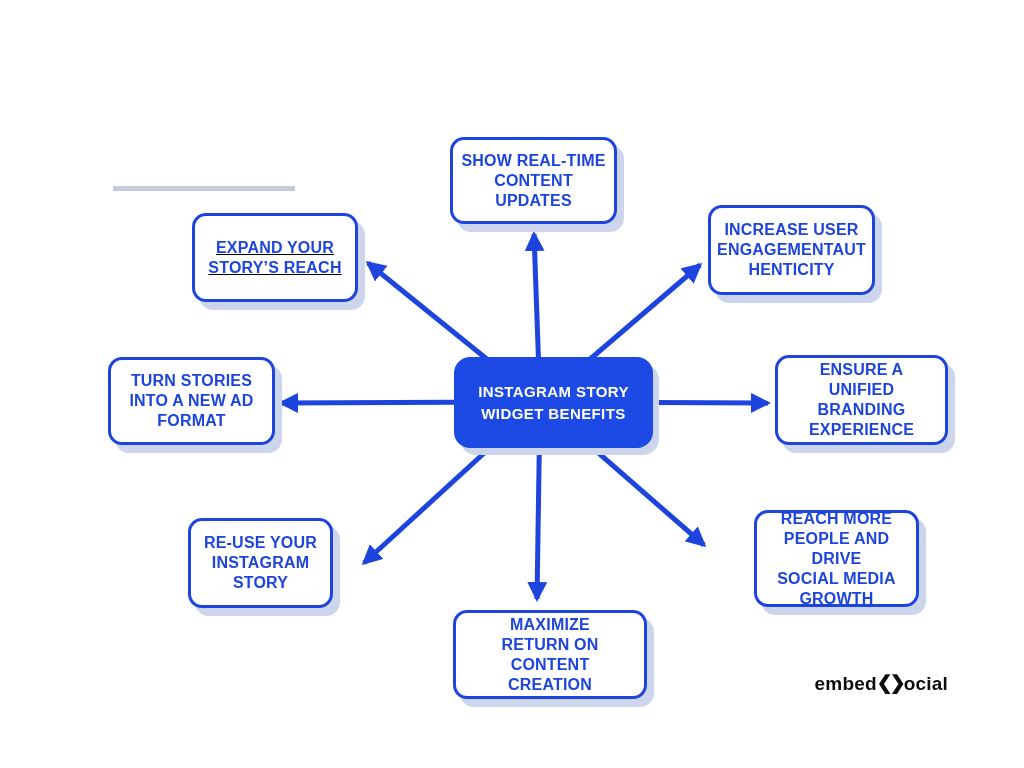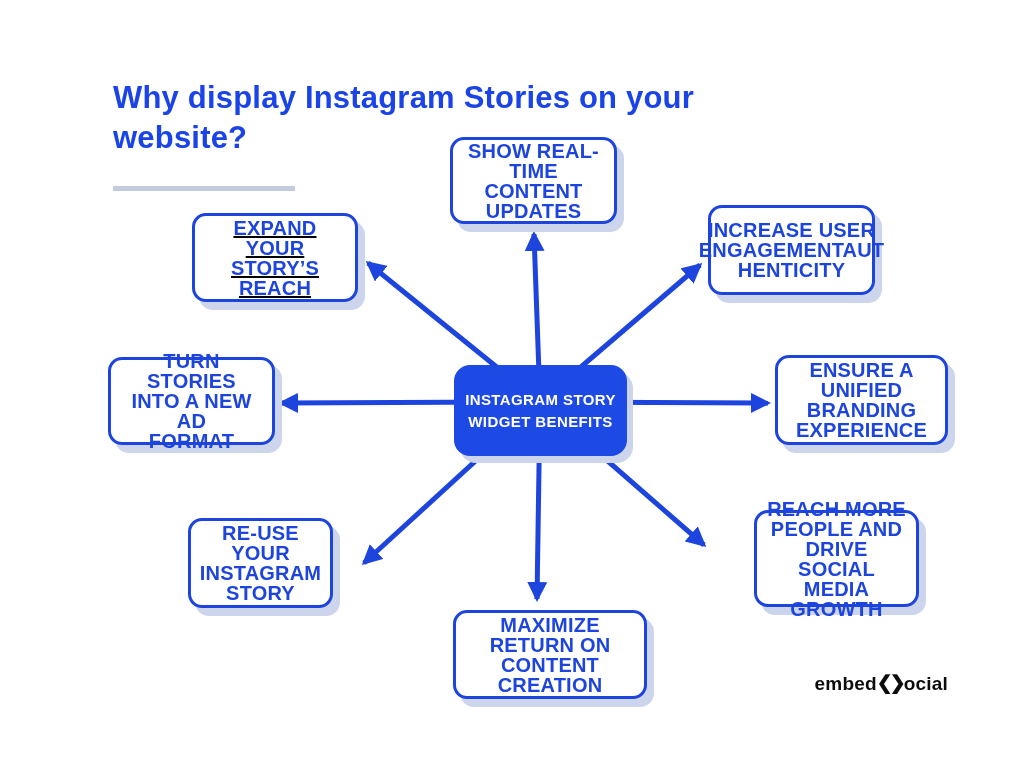--- a/index.html
+++ b/index.html
@@ -52,21 +52,21 @@
     text-align:center;
     background:#ffffff;
     border:3px solid var(--accent);
     border-radius:14px;
     box-shadow:7px 8px 0 var(--shadow);
     padding:6px 8px;
   }
   .node-label{
     color:var(--accent);
     font-weight:700;
-    font-size:20px;
+    font-size:16px;
     line-height:20px;
     white-space:pre-line;
     letter-spacing:0.2px;
   }
   .node.center{
     background:var(--center-fill);
     border:none;
     border-radius:16px;
     box-shadow:6px 7px 0 var(--shadow);
   }
@@ -78,21 +78,21 @@
   }
   
   .n-top          {left:450px; top:137px; width:167px; height:87px;}
   .n-top-left     {left:192px; top:213px; width:166px; height:89px;text-decoration:underline;}
   .n-top-right    {left:708px; top:205px; width:167px; height:90px;}
   .n-left         {left:108px; top:357px; width:167px; height:88px;}
   .n-right        {left:775px; top:355px; width:173px; height:90px;}
   .n-bottom-left  {left:188px; top:518px; width:145px; height:90px;}
   .n-bottom-right {left:717px; top:510px; width:165px; height:97px;margin-left:37px;}
   .n-bottom       {left:453px; top:610px; width:194px; height:89px;}
-  .n-center       {left:454px; top:357px; width:173px; height:91px;margin-top:8px;}
+  .n-center       {left:454px; top:357px; width:199px; height:91px;}
   .logo{
     position:absolute;
     right:76px;
     top:672px;
     color:var(--logo);
     font-weight:700;
     font-size:19px;
     letter-spacing:0.2px;
     display:flex;
     align-items:center;
@@ -121,21 +121,20 @@
       <line x1="540" y1="402" x2="368" y2="263" marker-end="url(#ah)"></line>
       <line x1="540" y1="402" x2="700" y2="265" marker-end="url(#ah)"></line>
       <line x1="540" y1="402" x2="281" y2="403" marker-end="url(#ah)"></line>
       <line x1="540" y1="402" x2="768" y2="403" marker-end="url(#ah)"></line>
       <line x1="540" y1="402" x2="364" y2="563" marker-end="url(#ah)"></line>
       <line x1="540" y1="402" x2="704" y2="545" marker-end="url(#ah)"></line>
       <line x1="540" y1="402" x2="537" y2="599" marker-end="url(#ah)"></line>
     </g>
   </svg>
 
-  <h1 class="title">Why display Instagram Stories on your website?</h1>
   <div class="title-underline"></div>
 
   <div class="node n-top">
     <span class="node-label">SHOW REAL-TIME
 CONTENT
 UPDATES</span>
   </div>
   <div class="node n-top-left">
     <span class="node-label">EXPAND YOUR
 STORY’S REACH</span>

